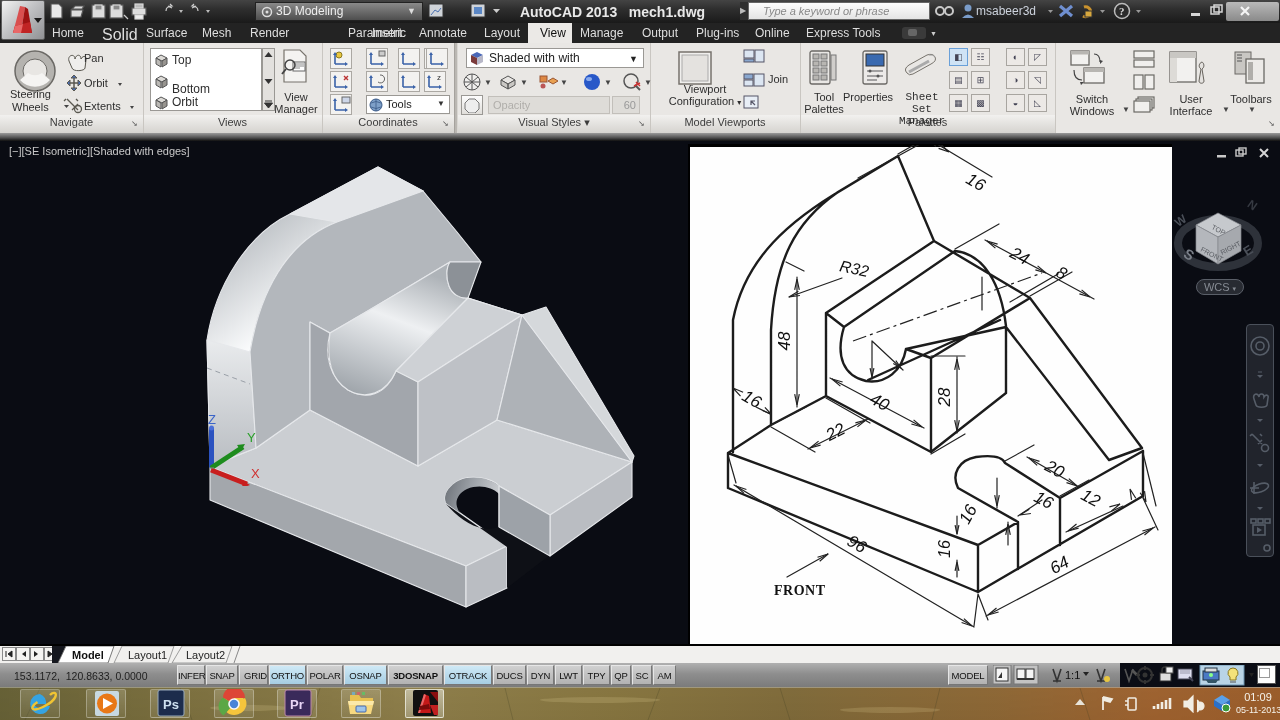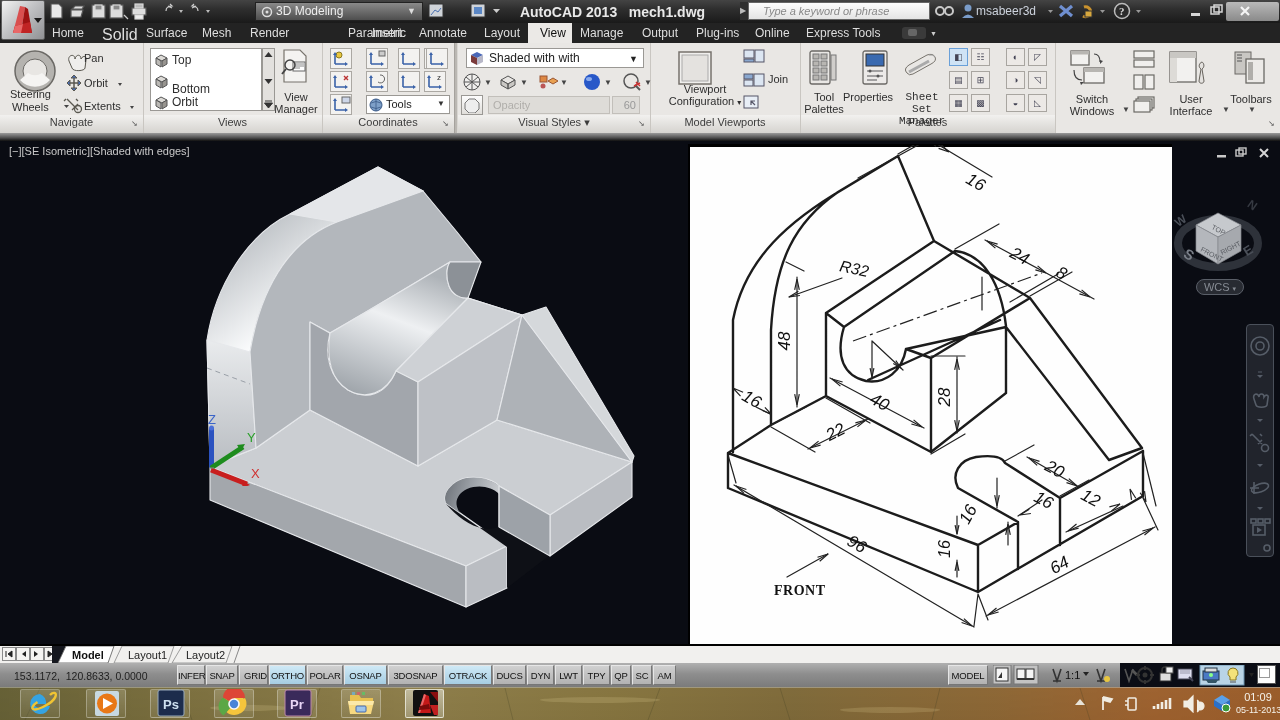--- a/index.html
+++ b/index.html
@@ -587,21 +587,21 @@
 </svg>
 </div>
 <div id="statusbar">
 <div style="position:absolute;left:14px;top:7px;color:#1f1f1f;font-size:10.5px;">153.1172,&nbsp; 120.8633,&nbsp;0.0000</div>
 <div class="sbtn" style="left:177px;width:28px;text-align:center;">INFER</div>
 <div class="sbtn" style="left:206px;width:32px;text-align:center;">SNAP</div>
 <div class="sbtn" style="left:239px;width:29px;text-align:right;">GRID</div>
 <div class="sbtn on" style="left:269px;width:37px;text-align:center;">ORTHO</div>
 <div class="sbtn" style="left:307px;width:36px;text-align:center;">POLAR</div>
 <div class="sbtn on" style="left:344px;width:43px;text-align:center;">OSNAP</div>
-<div class="sbtn" style="left:388px;width:55px;text-align:center;">3DOSNAP</div>
+<div class="sbtn" style="left:388px;width:55px;text-align:center;font-weight:bold;">3DOSNAP</div>
 <div class="sbtn on" style="left:444px;width:48px;text-align:center;">OTRACK</div>
 <div class="sbtn" style="left:493px;width:33px;text-align:center;">DUCS</div>
 <div class="sbtn" style="left:527px;width:27px;text-align:center;">DYN</div>
 <div class="sbtn" style="left:555px;width:27px;text-align:center;">LWT</div>
 <div class="sbtn" style="left:583px;width:27px;text-align:center;">TPY</div>
 <div class="sbtn" style="left:611px;width:20px;text-align:center;">QP</div>
 <div class="sbtn" style="left:632px;width:20px;text-align:center;">SC</div>
 <div class="sbtn" style="left:653px;width:23px;text-align:center;">AM</div>
 <div class="sbtn" style="left:948px;width:40px;text-align:center;">MODEL</div>
 <svg style="position:absolute;left:993px;top:2px" width="290" height="21" viewBox="0 0 290 21">

